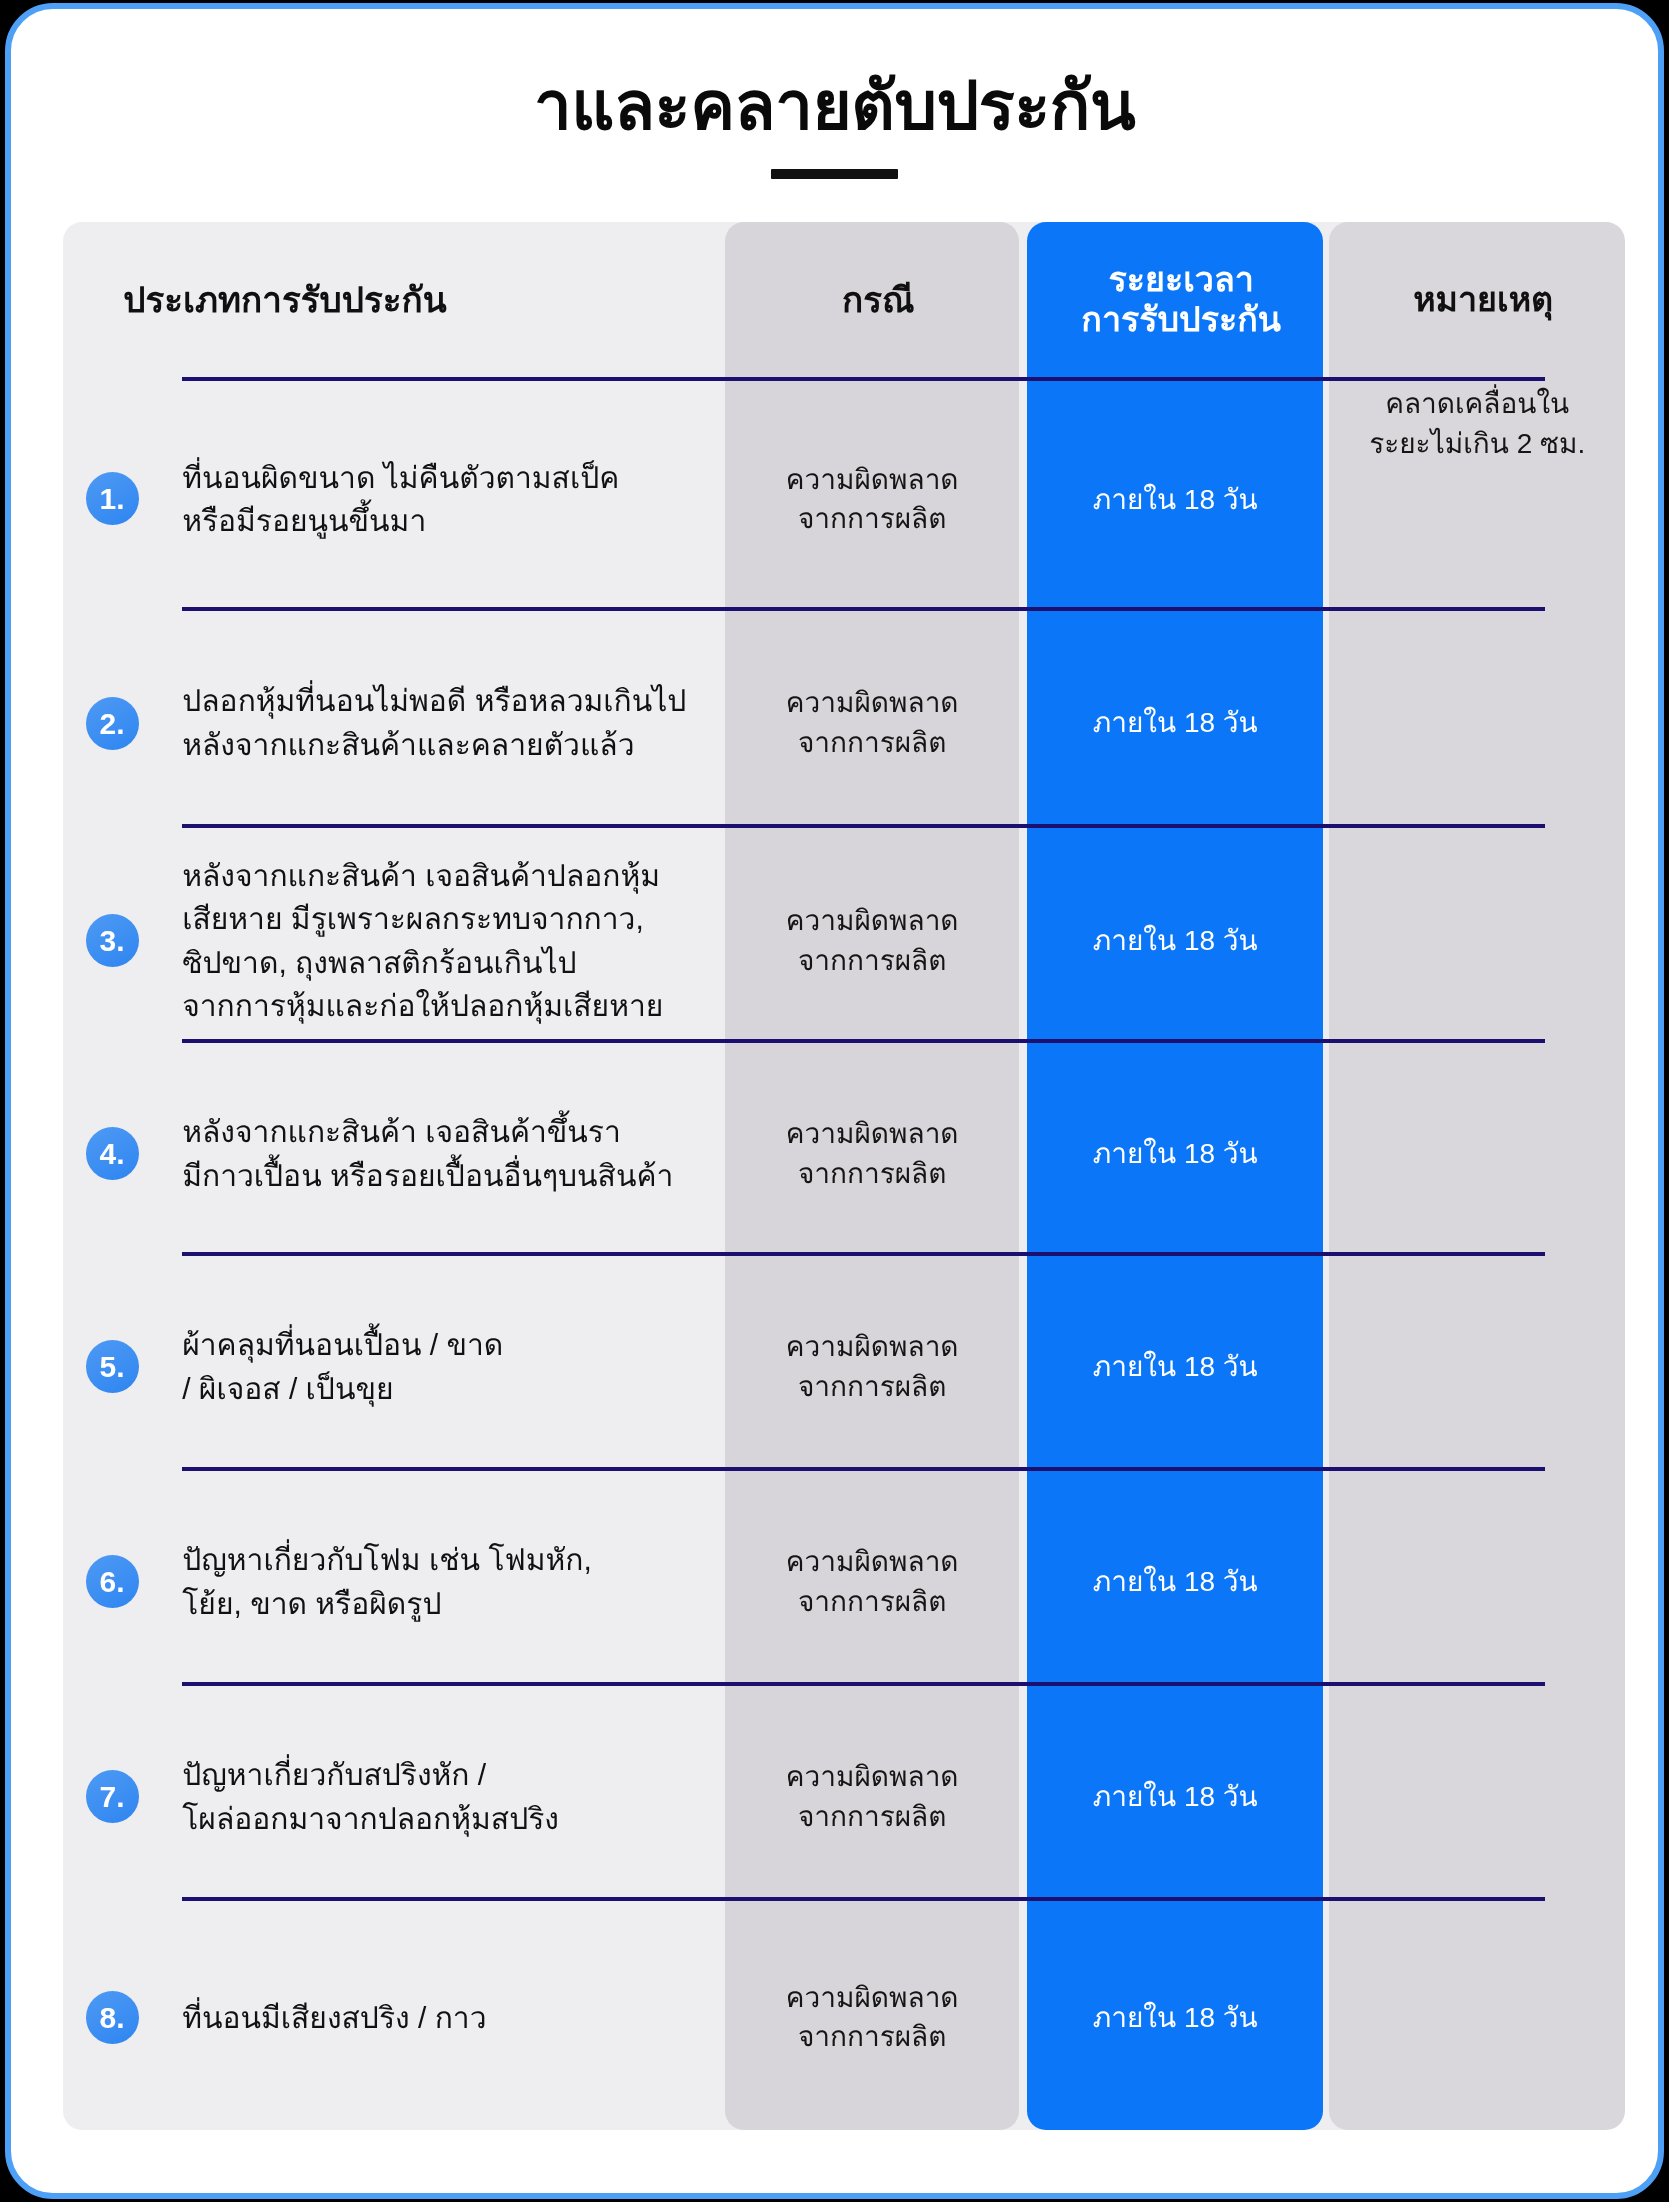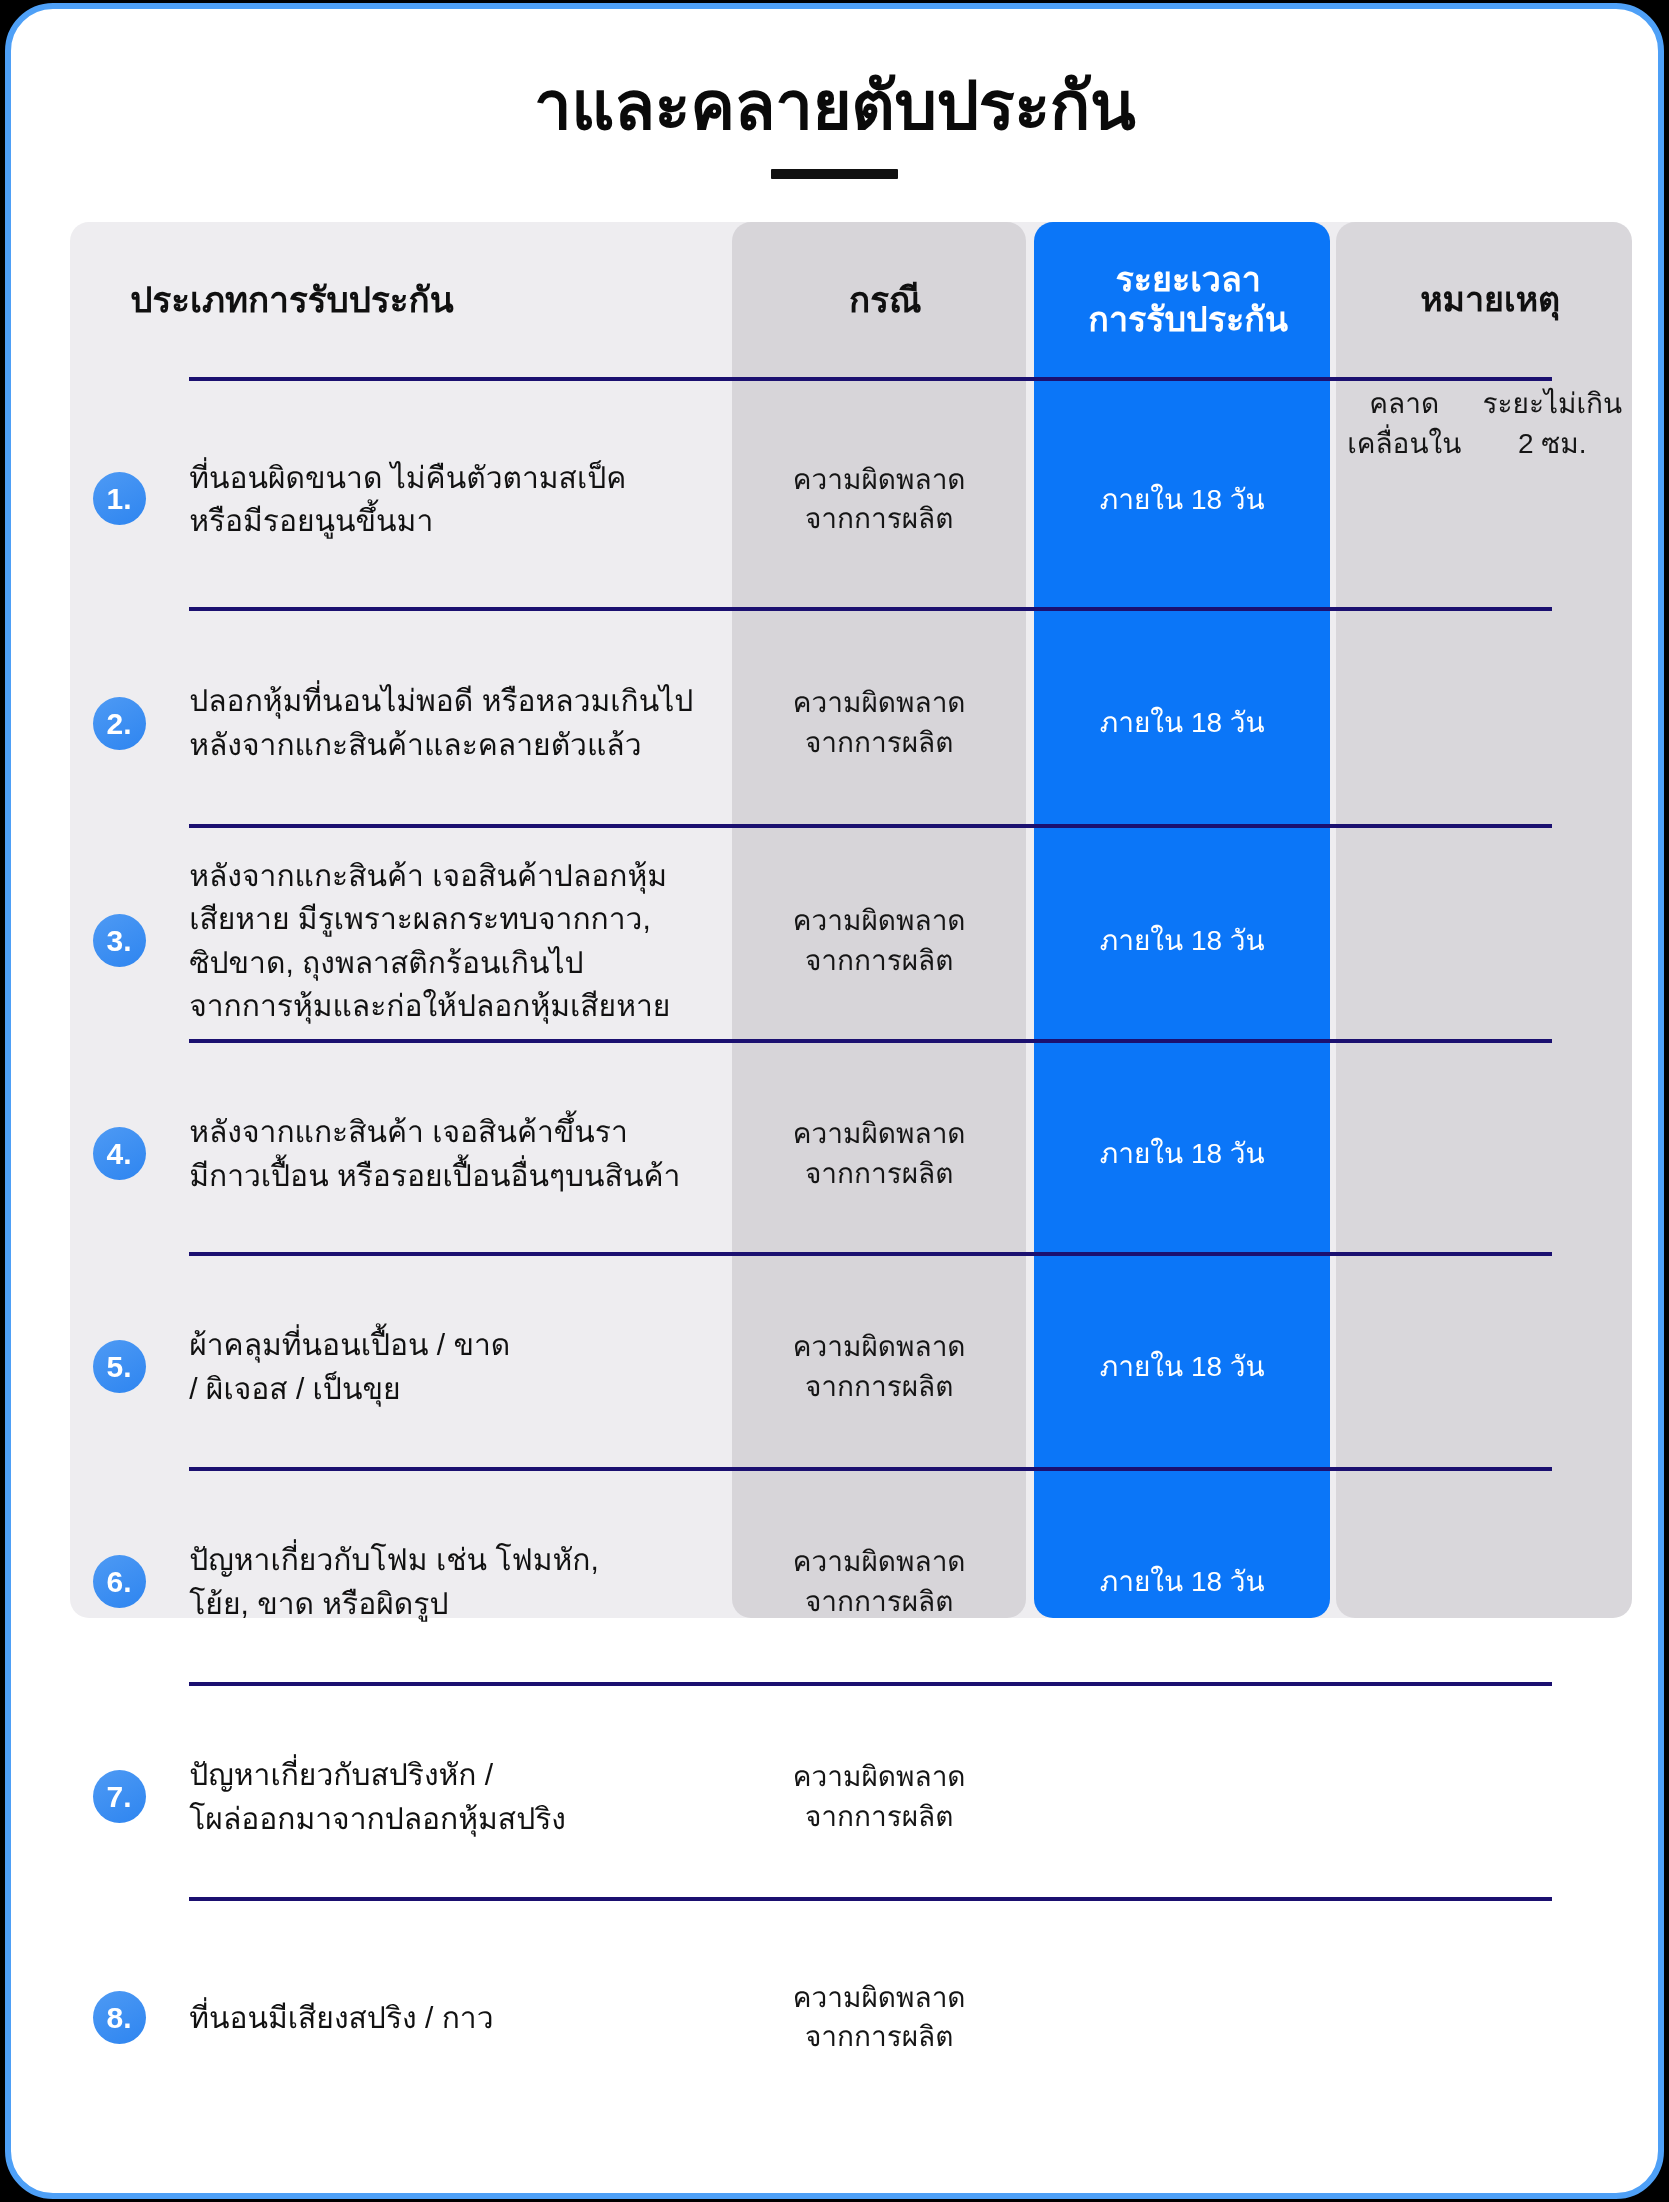--- a/index.html
+++ b/index.html
@@ -39,24 +39,24 @@
     width: 127px;
     height: 9.5px;
     background: #111111;
     margin: 26px auto 0 auto;
     border-radius: 0.9px;
   }
 
   
   #table-panel {
     position: absolute;
-    left: 59px;
+    left: 52px;
     top: 213px;
     width: 1542px;
-    height: 1396px;
+    height: 1908px;
     background: #eeedf0;
     border-radius: 19px;
   }
 
   
   .col-band {
     position: absolute;
     top: 0;
     height: 100%;
     border-radius: 19px;
@@ -216,21 +216,21 @@
           <div>ที่นอนผิดขนาด ไม่คืนตัวตามสเป็ค</div>
           <div>หรือมีรอยนูนขึ้นมา</div>
         </div>
         <div class="c-case" style="top: 162px; height: 230px; display: flex; flex-direction: column; justify-content: center;">
           <div>ความผิดพลาด</div>
           <div>จากการผลิต</div>
         </div>
         <div class="c-period" style="top: 162px; height: 230px; display: flex; flex-direction: column; justify-content: center;">
           <div>ภายใน 18 วัน</div>
         </div>
-        <div class="c-note" style="top: 162px; height: 230px; display: flex; flex-direction: row; justify-content: space-between;">
+        <div class="c-note" style="top: 162px; height: 230px; display: flex; flex-direction: column; justify-content: flex-start;">
           <div>คลาดเคลื่อนใน</div>
           <div>ระยะไม่เกิน 2 ซม.</div>
         </div>
         <div class="badge" style="top: 475px;">2.</div>
         <div class="c-type" style="top: 391px; height: 219px; display: flex; flex-direction: column; justify-content: center;">
           <div>ปลอกหุ้มที่นอนไม่พอดี หรือหลวมเกินไป</div>
           <div>หลังจากแกะสินค้าและคลายตัวแล้ว</div>
         </div>
         <div class="c-case" style="top: 391px; height: 219px; display: flex; flex-direction: column; justify-content: center;">
           <div>ความผิดพลาด</div>

